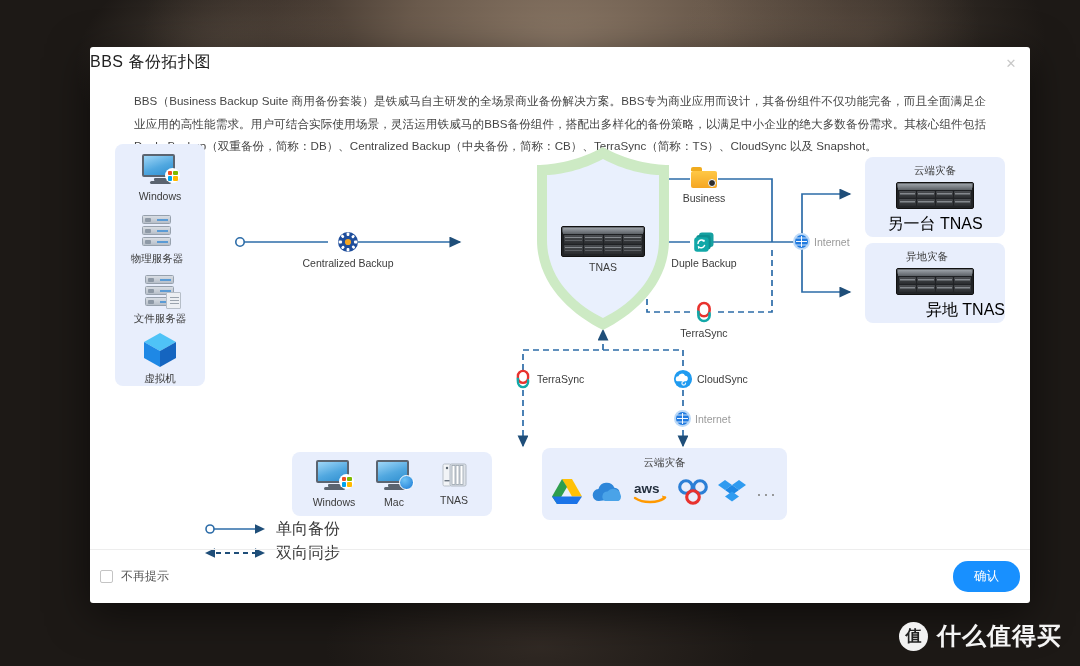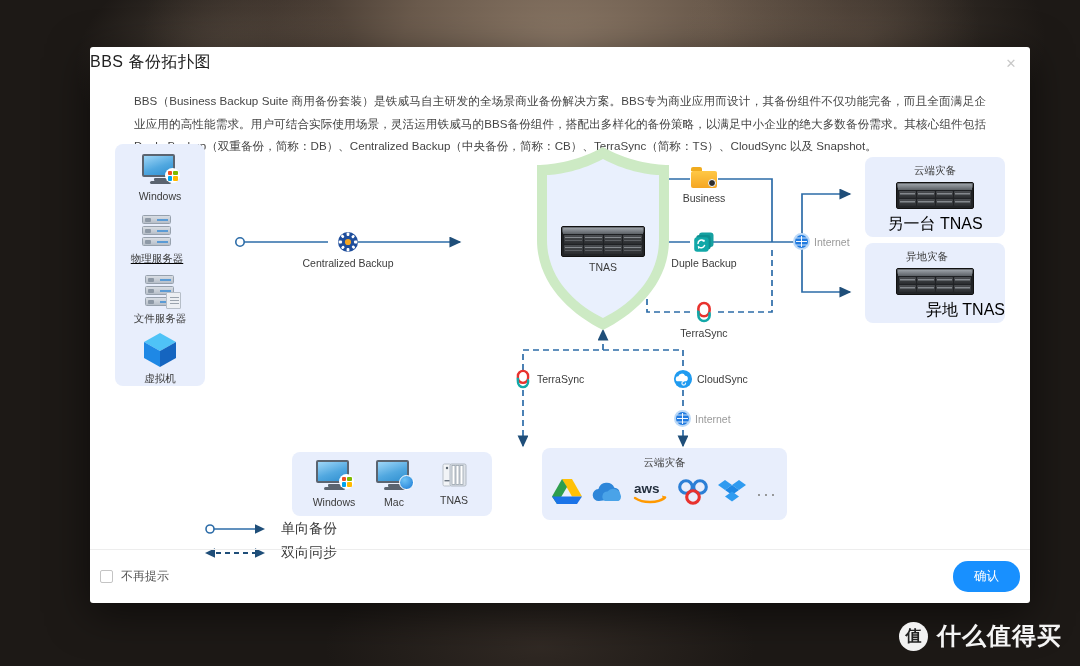--- a/index.html
+++ b/index.html
@@ -223,21 +223,21 @@
     content:""; position:absolute; top:50%; left:1px; right:1px; height:1.2px;
     margin-top:-.6px; background: rgba(255,255,255,.95);
     box-shadow: 0 -3.5px 0 rgba(255,255,255,.8), 0 3.5px 0 rgba(255,255,255,.8);
   }
   .inet-wrap { display: flex; align-items: center; gap: 4px; }
   .inet-wrap .inet-lbl { font-size: 10.5px; color: #9a9a9a; }
 
   
   #legend { position: absolute; left: 115px; top: 470px; }
   #legend .row { display: flex; align-items: center; height: 24px; gap: 7px; }
-  #legend .row .txt { font-size: 14px; color: #3b3b3b; margin-left: 5px; }
+  #legend .row .txt { font-size: 16px; color: #3b3b3b; }
 
   
   #footer {
     position: absolute; left: 0; right: 0; bottom: 0; height: 54px;
     border-top: 1px solid #ededed;
     display: flex; align-items: center;
     padding: 0 10px;
   }
   #no-prompt { display: flex; align-items: center; gap: 8px; cursor: pointer; }
   #no-prompt .box {
@@ -323,21 +323,21 @@
         <div class="flag">
           <i style="background:#f25022"></i>
             <i style="background:#7fba00"></i>
           <i style="background:#00a4ef"></i>
             <i style="background:#ffb900"></i>
         </div>
       </div>
       <div class="lbl">Windows</div>
     </div>
 
-    <div class="node" style="left:25px; top:62px; width:84px;text-decoration:underline;">
+    <div class="node" style="left:25px; top:62px; width:84px;">
       <div class="servers">
         <div class="unit u1"></div>
           <div class="unit u2"></div>
           <div class="unit u3"></div>
       </div>
       <div class="lbl">物理服务器</div>
     </div>
 
     <div class="node" style="left:25px; top:122px; width:90px;">
       <div class="servers">

